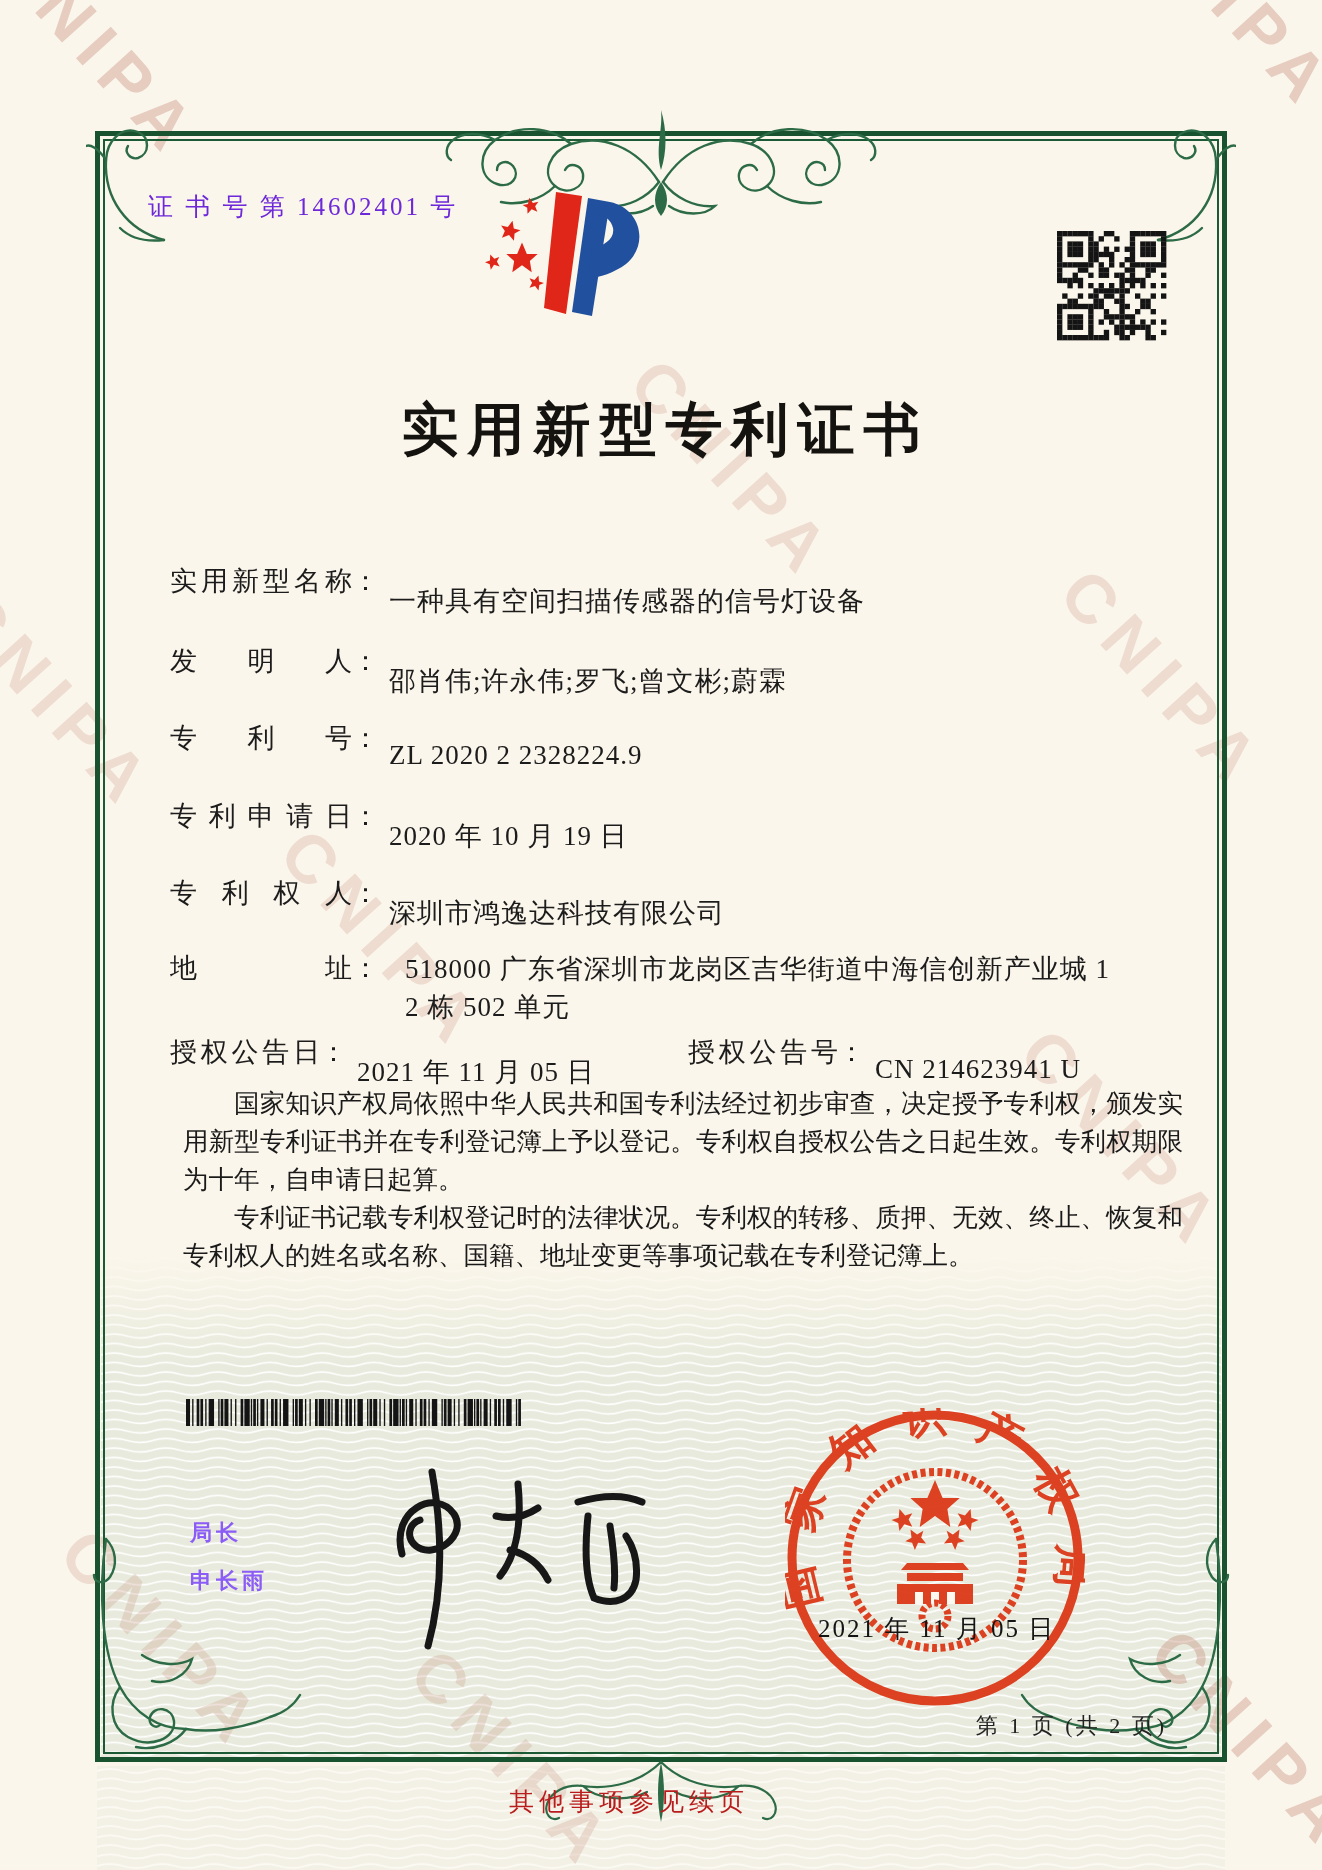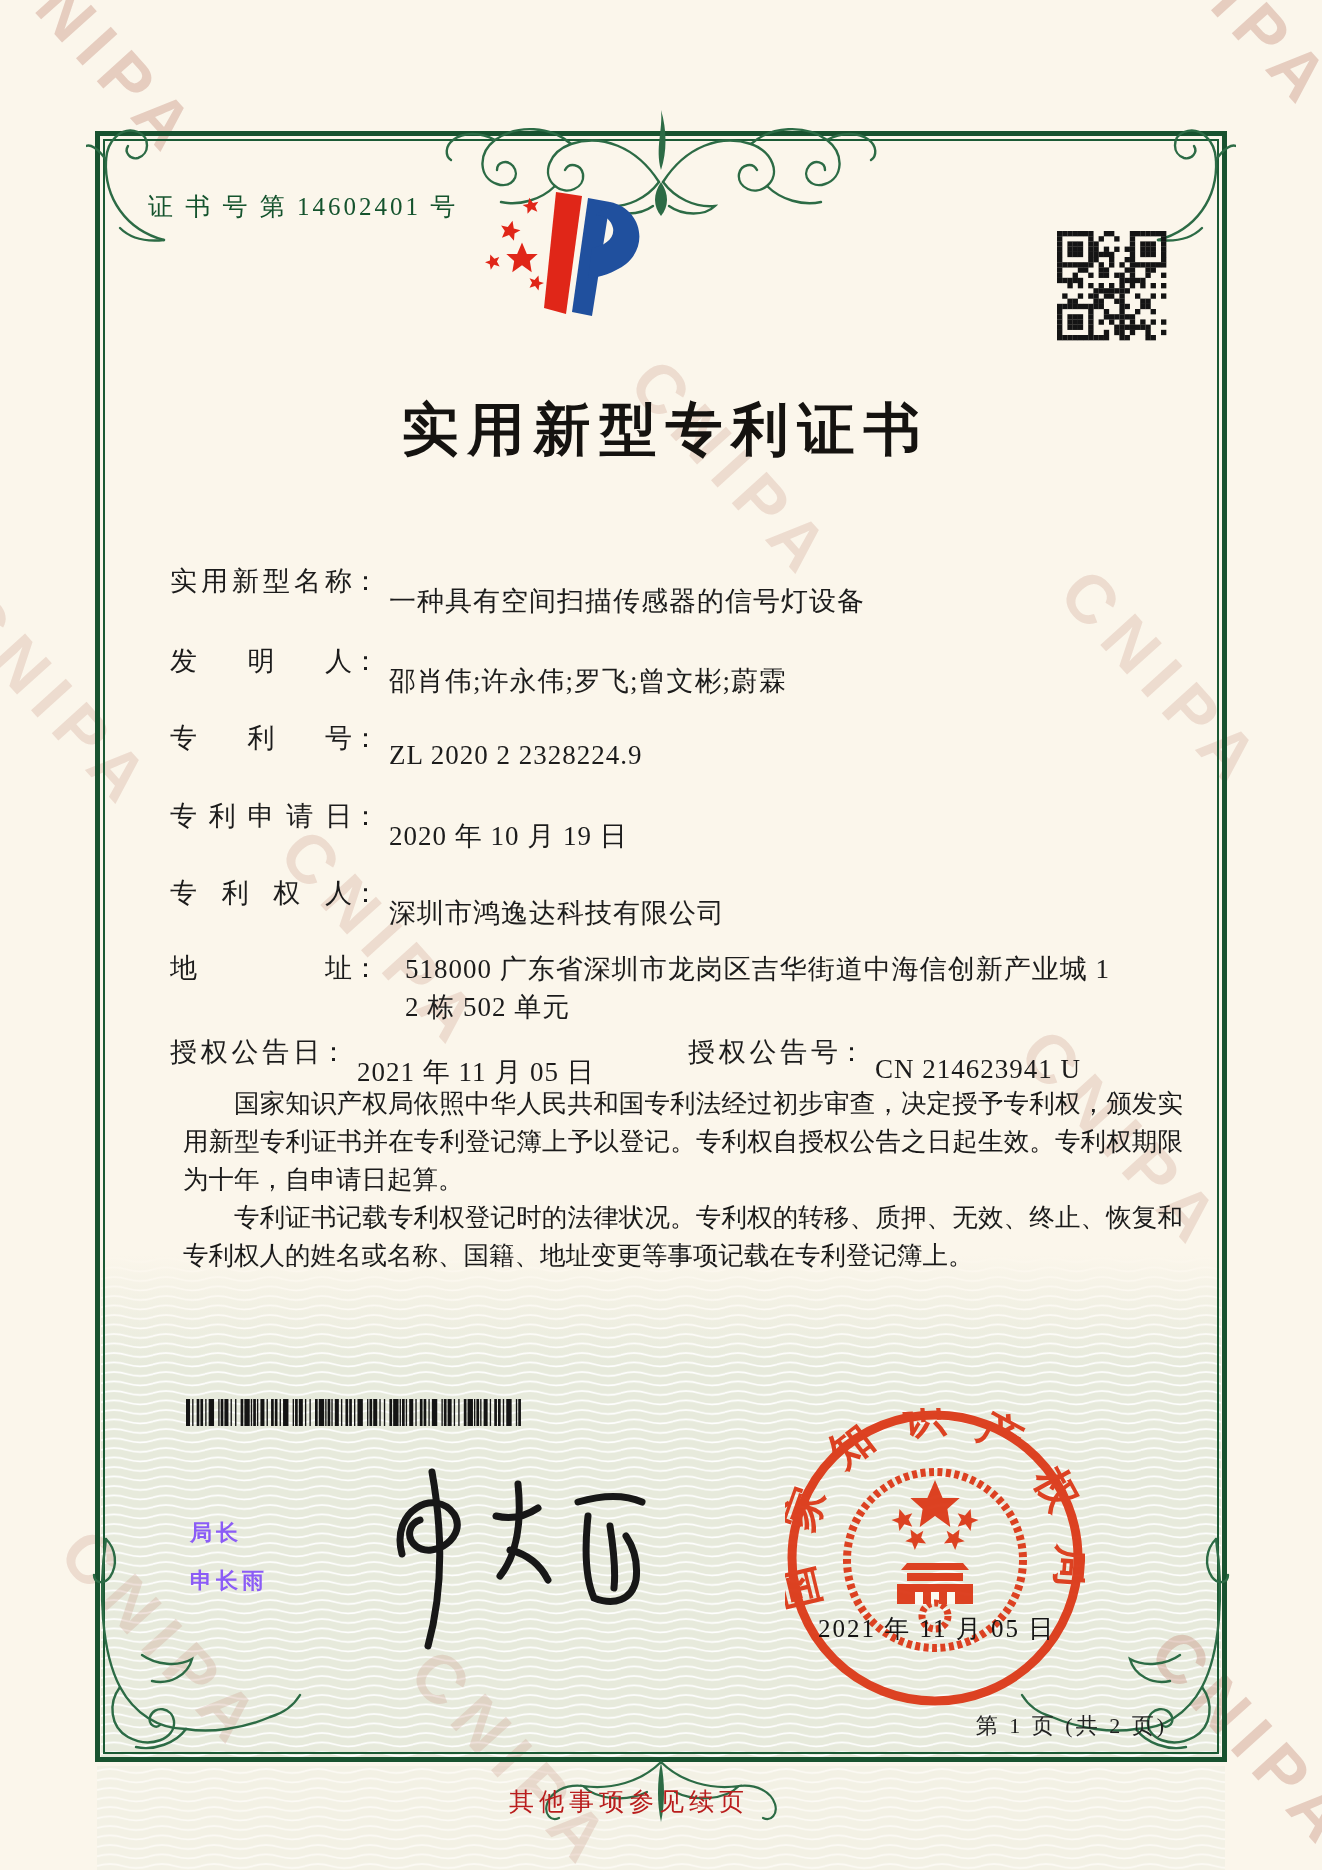--- a/index.html
+++ b/index.html
@@ -29,21 +29,21 @@
   .waves{position:absolute;z-index:1;}
   .wavefade{position:absolute;left:101px;top:1255px;width:1120px;height:110px;z-index:1;
     background:linear-gradient(var(--paper), rgba(251,246,235,0));}
   
   .frame{position:absolute;left:95px;top:131px;width:1132px;height:1631px;
     border:5px solid #18522f;box-sizing:border-box;z-index:3;}
   .frame-inner{position:absolute;inset:3px;border:2px solid var(--border-green);}
   .orn{position:absolute;z-index:4;color:#2c6b45;}
   
   .content{position:absolute;inset:0;z-index:5;}
-  .cert-no{position:absolute;left:148px;top:190px;font-size:25px;letter-spacing:3px;color:#14532d;}
+  .cert-no{position:absolute;left:148px;top:190px;font-size:25px;letter-spacing:3px;color:#6d28d9;}
   .logo{position:absolute;left:468px;top:182px;}
   .qr{position:absolute;left:1052px;top:226px;}
   .title{position:absolute;left:95px;top:392px;width:1132px;text-align:center;
     font-size:57px;font-weight:700;letter-spacing:9px;text-indent:9px;color:#151310;}
   .frow{position:absolute;left:170px;width:1010px;font-size:27px;white-space:nowrap;}
   .flabel{display:inline-block;width:182px;text-align:justify;text-align-last:justify;vertical-align:top;}
   .fcolon{display:inline-block;vertical-align:top;}
   .fval{display:inline-block;margin-left:10px;vertical-align:top;letter-spacing:1px;margin-top:20px;}
   .addr-lines{display:inline-block;margin-left:26px;vertical-align:top;letter-spacing:1px;line-height:38px;}
   .gpair{position:absolute;top:0;white-space:nowrap;}

